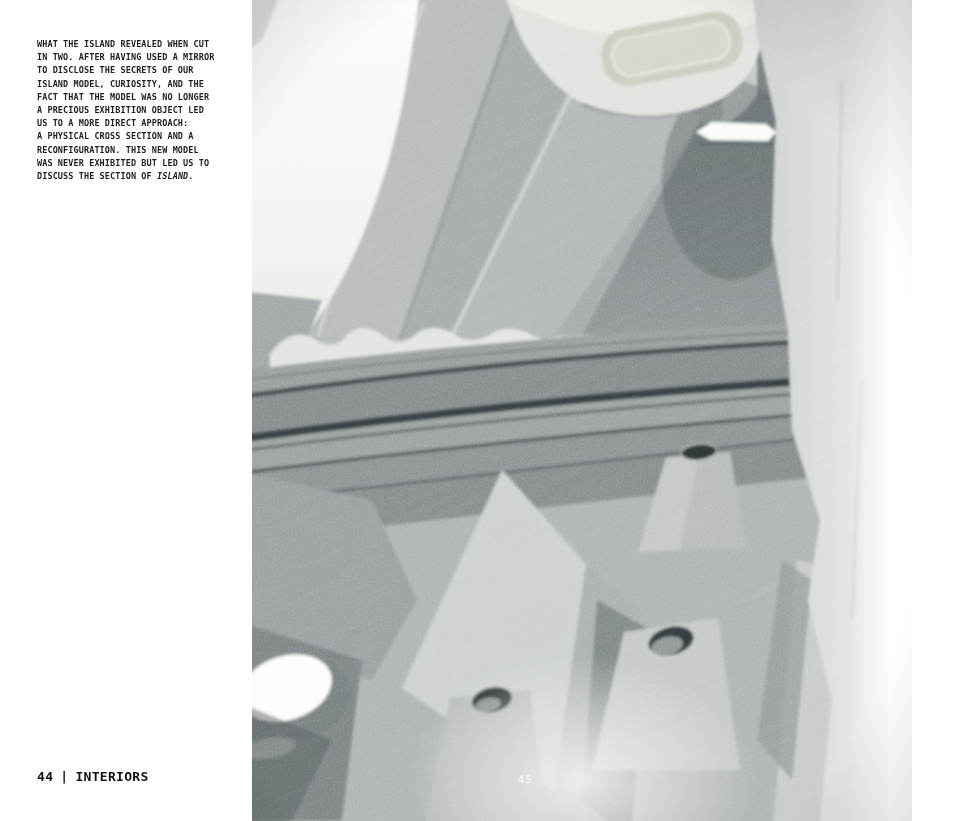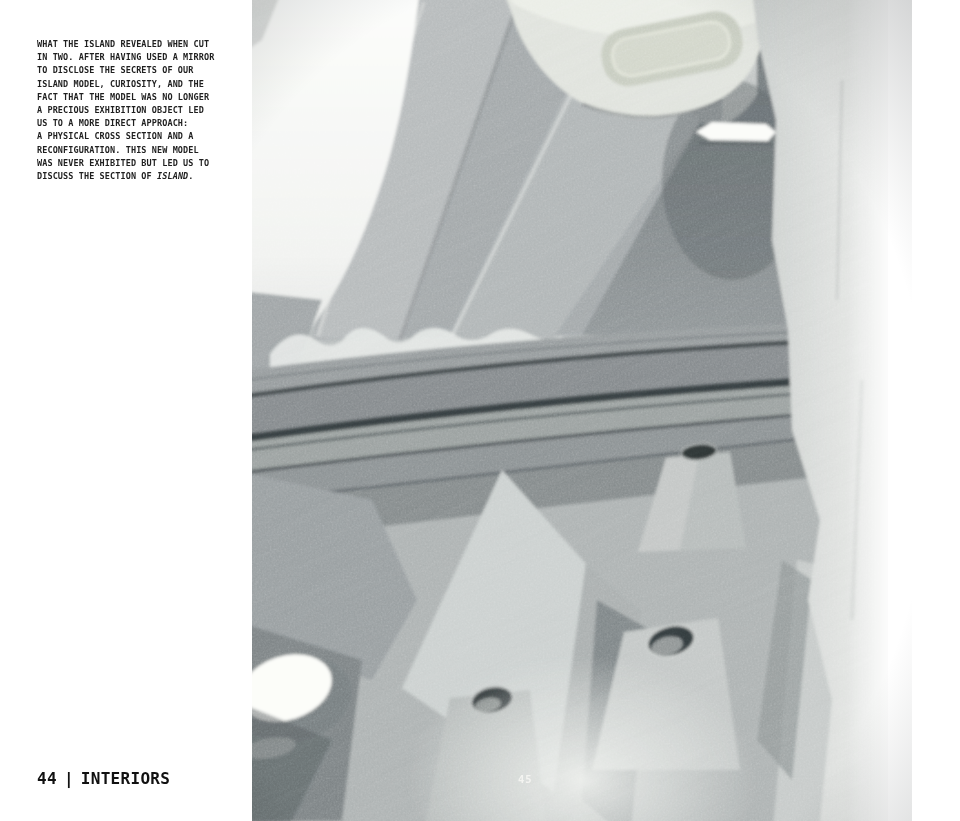--- a/index.html
+++ b/index.html
@@ -19,21 +19,21 @@
   .left-page{position:absolute;left:0;top:0;width:288px;height:821px;background:var(--page_bg);border-radius:12px;}
   .caption{
     position:absolute;left:37px;top:38px;width:192px;margin:0;
     font-size:8.5px;line-height:13.2px;font-weight:bold;letter-spacing:.1px;
     color:var(--ink);white-space:pre-line;
   }
   .caption .last-line{display:block;white-space:normal;}
   .caption em{font-style:italic;}
   .folio{
     position:absolute;left:37px;top:769px;margin:0;
-    font-size:16px;font-weight:bold;letter-spacing:.3px;color:var(--folio_ink);
+    font-size:13px;font-weight:bold;letter-spacing:.3px;color:var(--folio_ink);
   }
   .folio .sep{margin:0 7px;}
   .photo{position:absolute;left:252px;top:0;width:708px;height:643px;margin:0;}
   .photo svg{display:block;width:708px;height:821px;}
   .photo text{
     font-family:"DejaVu Sans Mono","Liberation Mono",monospace;
     font-size:10.5px;font-weight:bold;letter-spacing:1px;
     fill:var(--photo_page_number);
   }
 </style>

